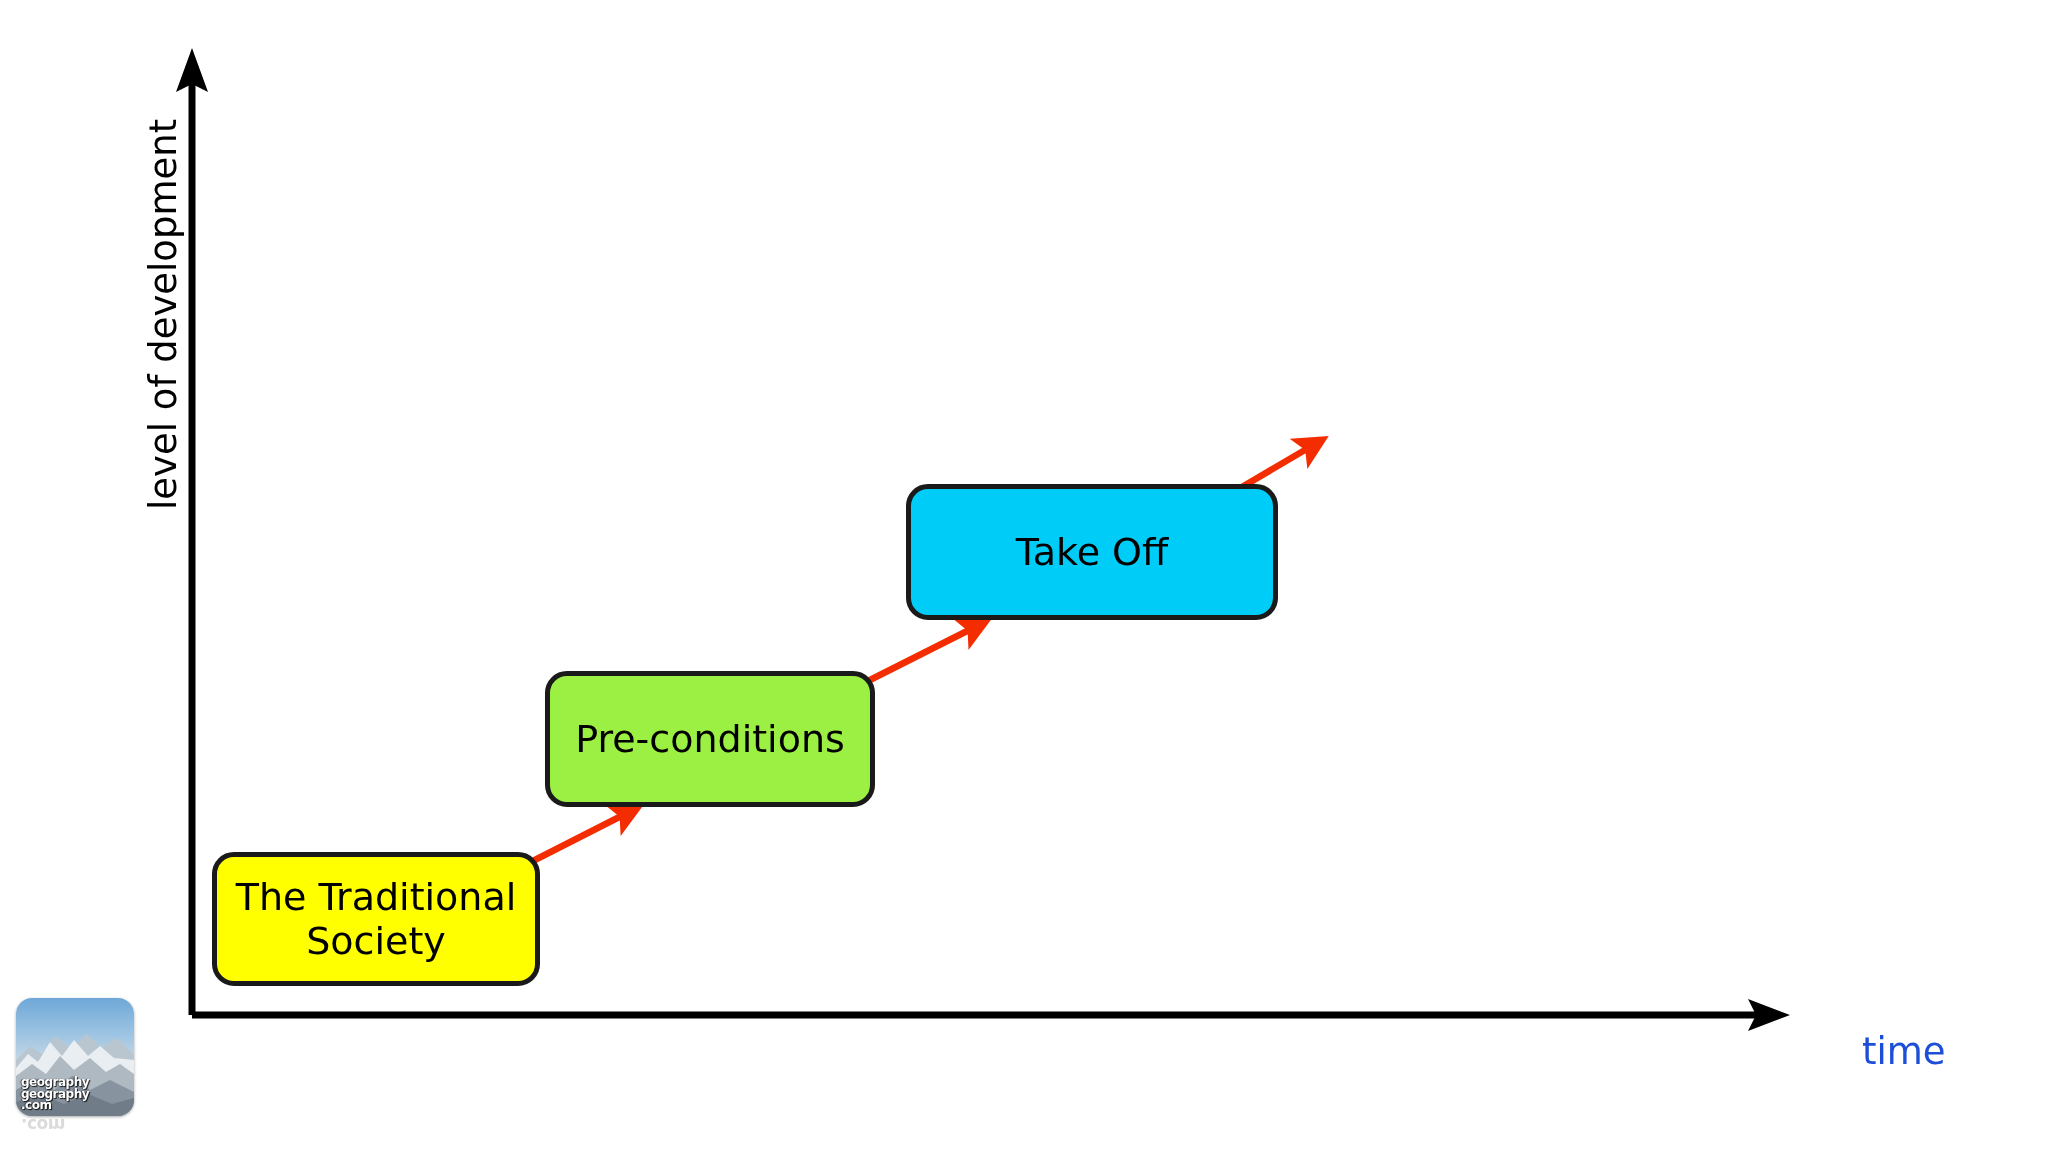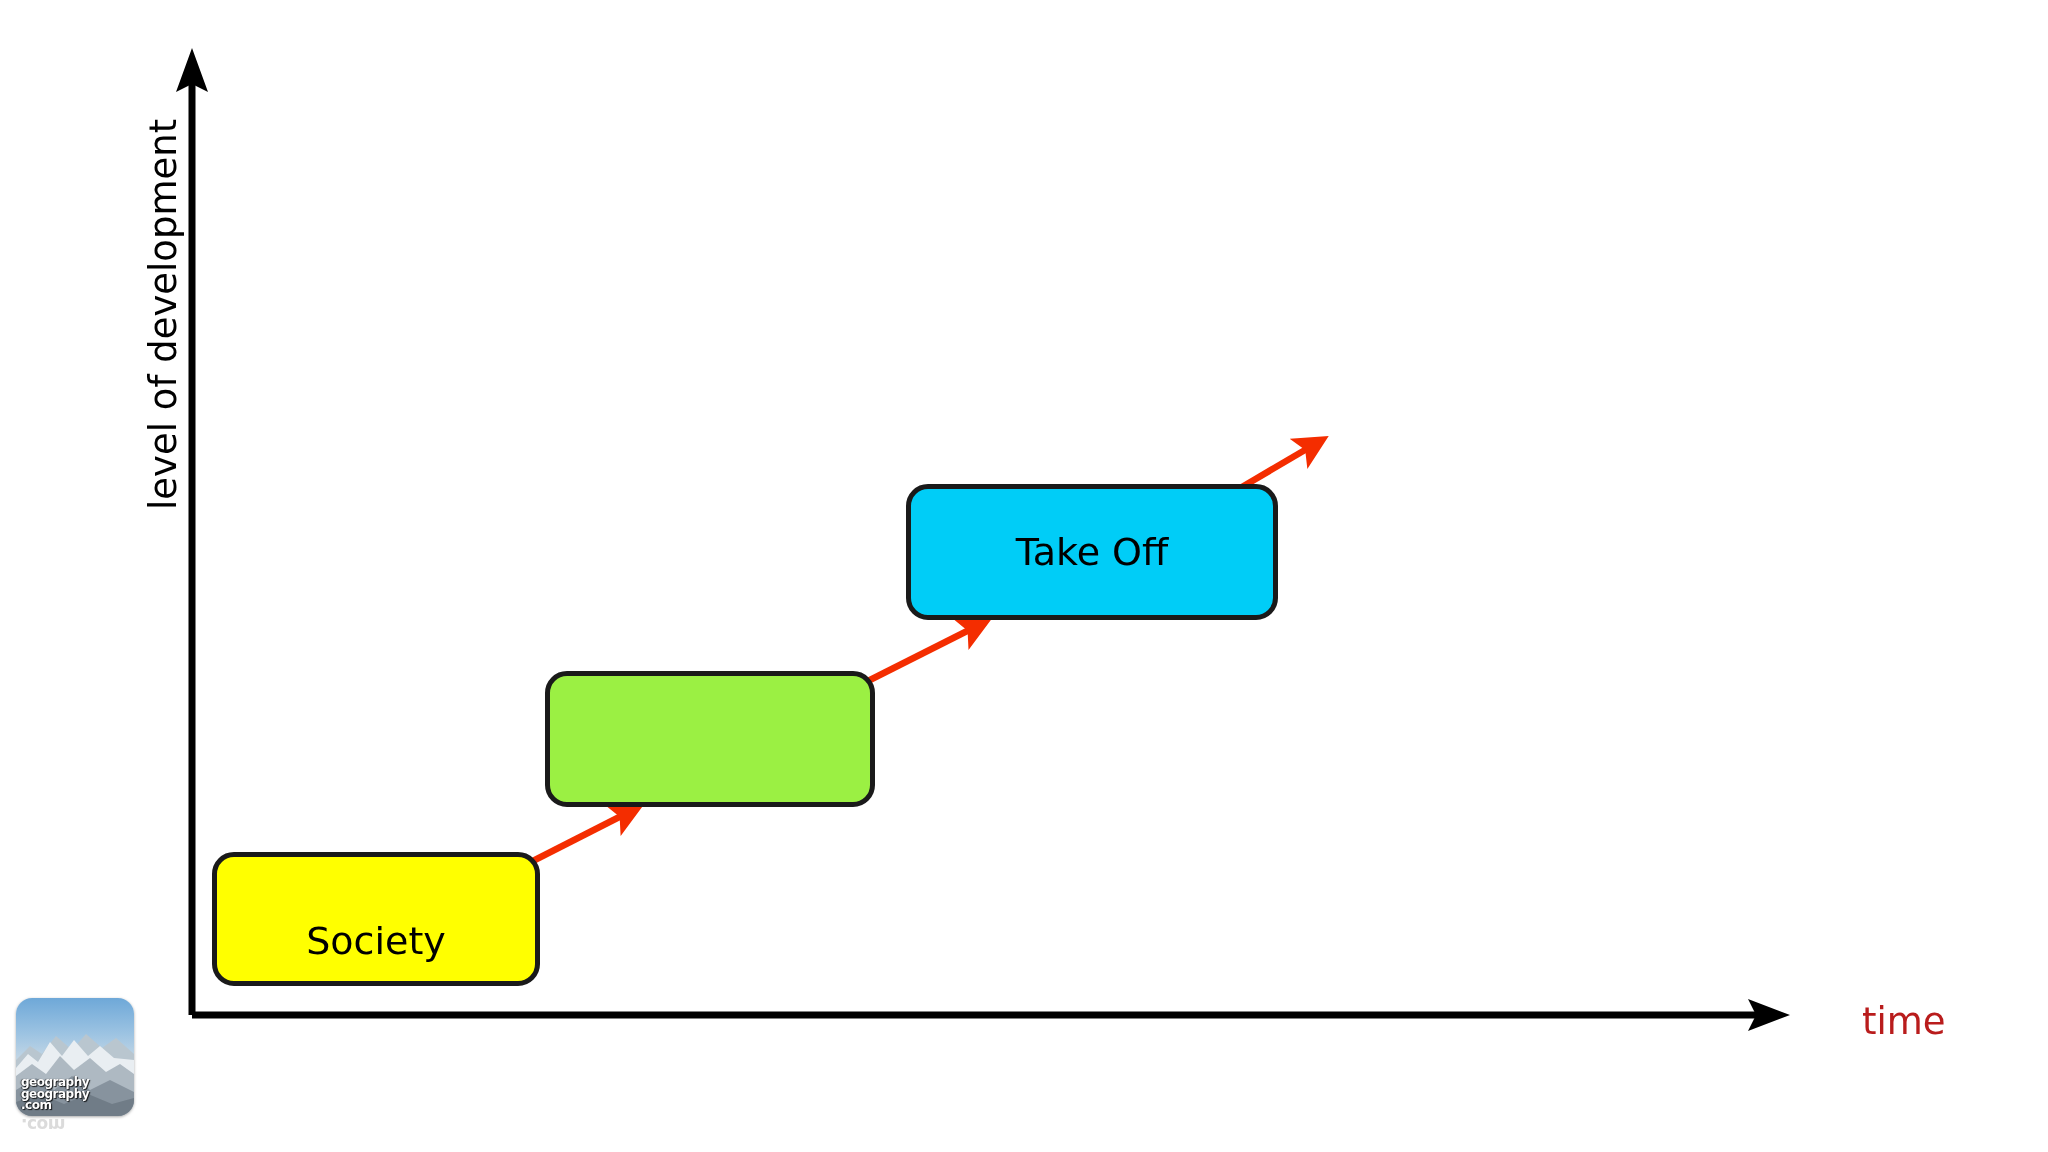--- a/index.html
+++ b/index.html
@@ -50,23 +50,23 @@
     position: absolute;
     left: 142px;
     top: 510px;
     width: 0;
     height: 0;
   }
 
   .x-axis-label {
     position: absolute;
     left: 1862px;
-    top: 1000px;
+    top: 1030px;
     font-size: 37px;
-    color: #b91c1c;
+    color: #1d4ed8;
     white-space: nowrap;
   }
 
   
   .stage-box {
     position: absolute;
     box-sizing: border-box;
     border: 5px solid #1a1a1a;
     border-radius: 22px;
     display: flex;
@@ -195,28 +195,28 @@
         <path d="M0,0 L5.4,2.7 L0,5.4 L1.2,2.7 z" fill="#f42d00"></path>
       </marker>
     </defs>
     <line x1="525" y1="865" x2="637" y2="808" stroke="#f42d00" stroke-width="6.5" marker-end="url(#redhead2)"></line>
     <line x1="862" y1="684" x2="985" y2="622" stroke="#f42d00" stroke-width="6.5" marker-end="url(#redhead2)"></line>
     <line x1="1225" y1="497" x2="1322" y2="440" stroke="#f42d00" stroke-width="6.5" marker-end="url(#redhead2)"></line>
   </svg>
 
   <div class="stage-box" id="box-traditional" style="background: rgb(255, 255, 0);">
     <span>
-      <br>
+      <span>The Traditional</span><br>
       <span>Society</span>
     </span>
   </div>
 
   <div class="stage-box" id="box-preconditions" style="background: rgb(155, 240, 67);">
     <span>
-      <br>
+      <span>Pre-conditions</span><br>
     </span>
   </div>
 
   <div class="stage-box" id="box-takeoff" style="background: rgb(0, 205, 247);">
     <span>Take Off</span>
   </div>
 
   <div id="watermark">
     <div class="logo-sky"></div>
     <svg class="logo-mtn" viewBox="0 0 118 118" width="118" height="118" preserveAspectRatio="none">

